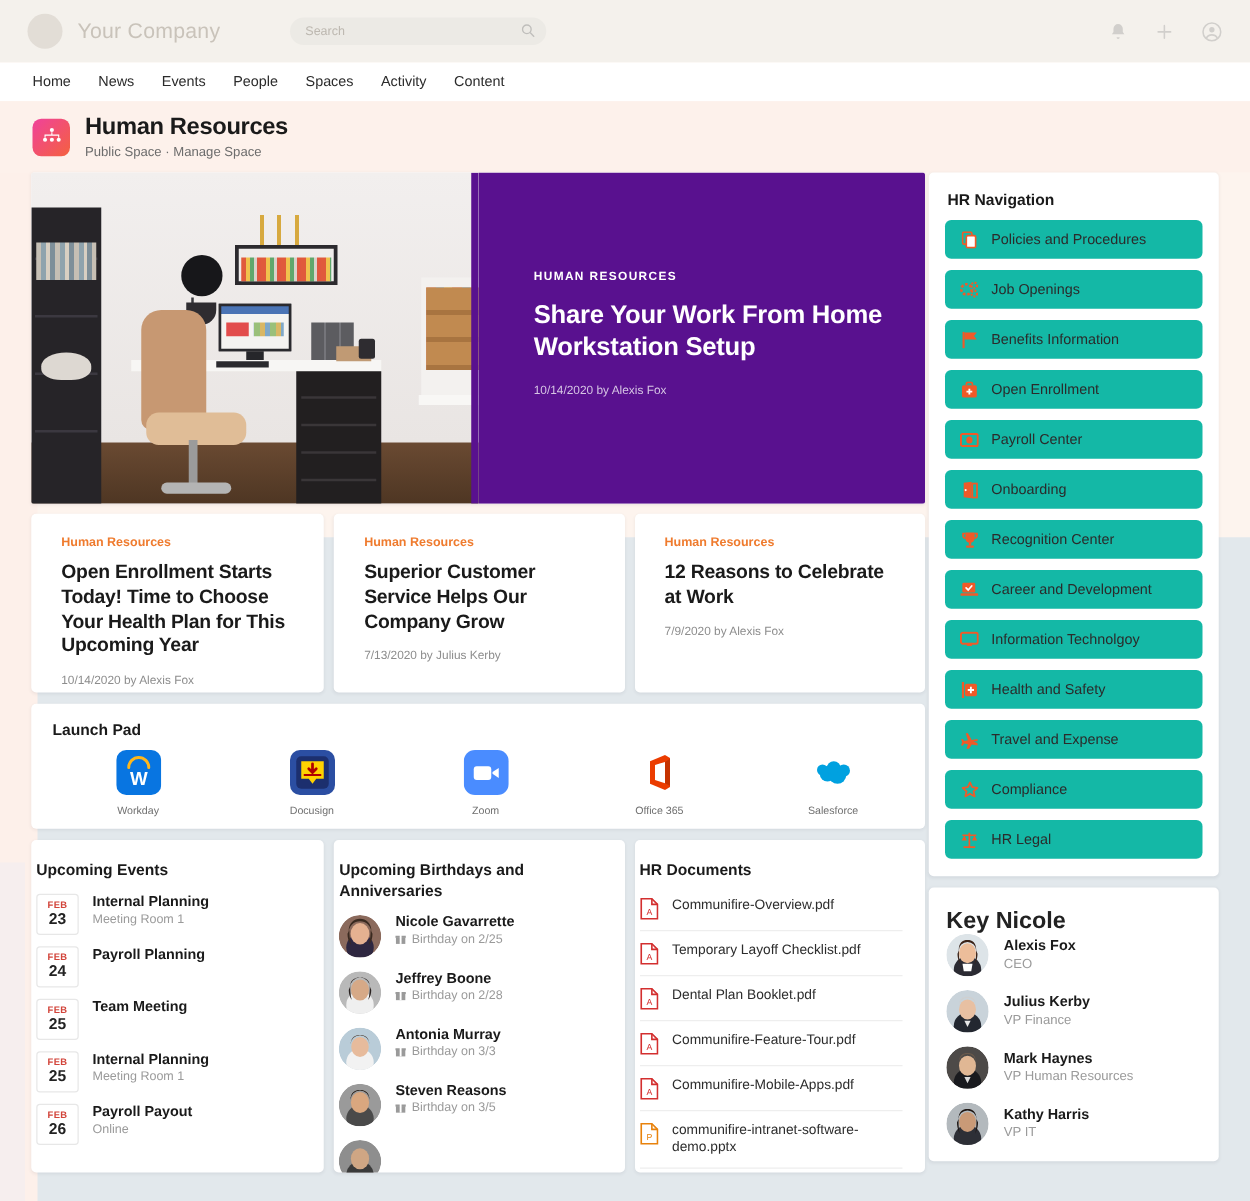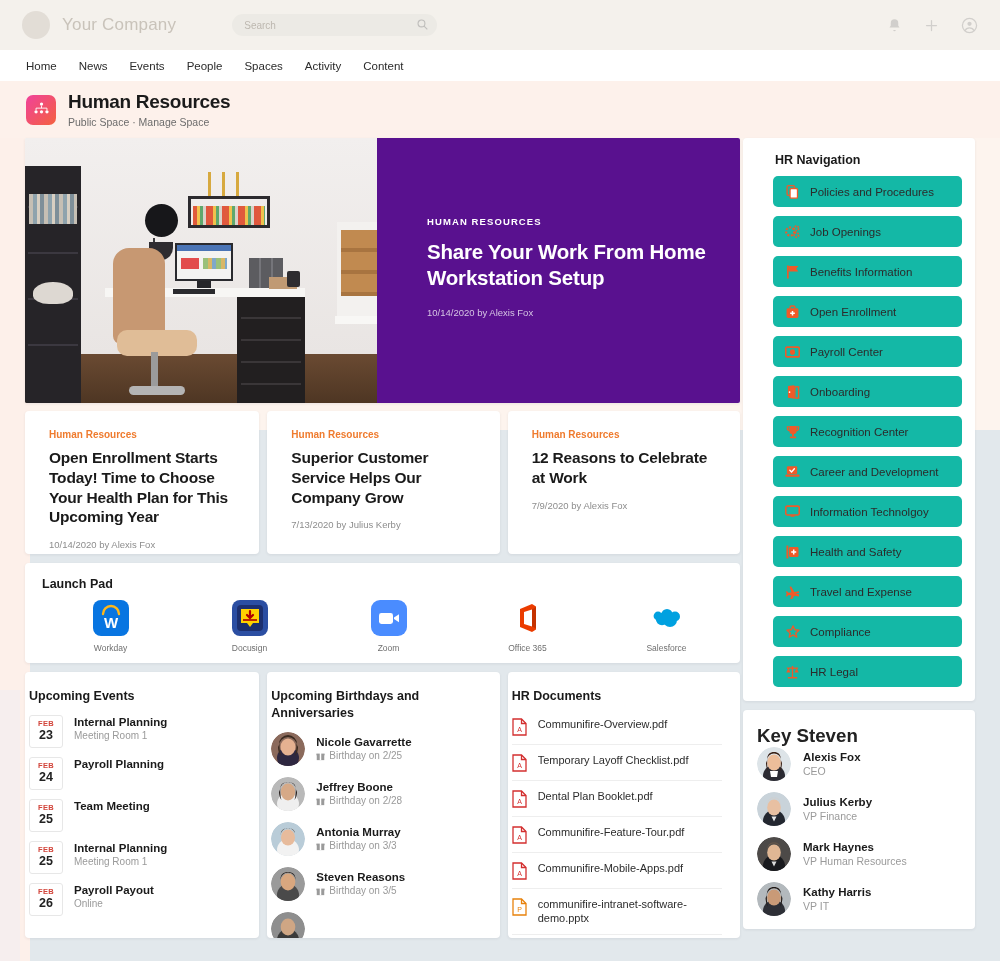--- a/index.html
+++ b/index.html
@@ -149,33 +149,33 @@
   .ev-date {
     width:34px; height:33px; border:1px solid #e7e7e7; border-radius:3px; flex:none;
     text-align:center; padding-top:3px; background:#fff;
   }
   .ev-mon { font-size:7.5px; font-weight:700; color:#d2443a; letter-spacing:.3px; }
   .ev-day { font-size:12.5px; font-weight:700; color:#222; line-height:1.1; margin-top:1px; }
   .ev-body { margin-left:11px; padding-top:1px; }
   .ev-name { font-size:11.5px; font-weight:700; color:#1a1a1a; }
   .ev-loc { font-size:10px; color:#9a9a9a; margin-top:2px; }
 
-  .bd { display:flex; align-items:center; margin-bottom:11px; }
+  .bd { display:flex; align-items:flex-start; margin-bottom:11px; }
   .avatar { width:34px; height:34px; border-radius:50%; flex:none; overflow:hidden; position:relative; }
   .bd-body { margin-left:11px; }
   .bd-name { font-size:11.5px; font-weight:700; color:#1a1a1a; }
   .bd-sub { font-size:10px; color:#9a9a9a; margin-top:2px; display:flex; align-items:center; gap:4px; }
 
   .doc { display:flex; align-items:flex-start; padding:8px 0 8px 0; border-bottom:1px solid #eeeeee; }
   .doc:first-of-type { padding-top:2px; }
   .doc-ico { width:15px; height:18px; flex:none; margin-top:1px; }
   .doc-name { font-size:11px; color:#2c2c2c; margin-left:11px; line-height:1.32; }
 
   
-  .sidecard { padding:15px 13px 14px 30px; }
+  .sidecard { padding:15px 13px 14px 13px; }
   .sidecard h3 { font-size:12.5px; font-weight:700; color:#1a1a1a; margin-bottom:9px; padding-left:2px; }
   .navitem {
     display:flex; align-items:center; height:31px; background:#14b8a6;
     border-radius:5px; margin-bottom:9px; padding-left:12px; cursor:pointer;
   }
   .navitem:last-child { margin-bottom:0; }
   .navitem .ni-ico { width:15px; height:15px; flex:none; display:flex; align-items:center; justify-content:center; }
   .navitem .ni-lbl { font-size:11.5px; color:#2b2b2b; margin-left:10px; }
 
   .kp-card { margin-top:9px; padding:15px 13px 13px 14px; }
@@ -745,21 +745,21 @@
               <path d="M8 1.2v12M3 13.6h10" stroke="#f05a28" stroke-width="1.5"></path>
               <path d="M2 3.4h12" stroke="#f05a28" stroke-width="1.4"></path>
               <path d="M3.6 3.6L1.3 8h4.6zM12.4 3.6L10.1 8h4.6z" fill="#f05a28"></path>
             </svg>
         </span>
         <span class="ni-lbl">HR Legal</span>
       </div>
     </div>
 
     <div class="kp-card card">
-      <h3>Key Steven</h3>
+      <h3>Key Nicole</h3>
 
       <div class="kp">
         <div class="avatar">
           <svg width="34" height="34" viewBox="0 0 34 34">
             <circle cx="17" cy="17" r="17" fill="#dde4e8"></circle>
             <circle cx="17" cy="29" r="11" fill="#2b2b33"></circle>
             <ellipse cx="17" cy="15.5" rx="6.8" ry="8" fill="#ecbd9a"></ellipse>
             <path d="M10 13.5a7 7 0 0114 0c0-6.5-3-8.5-7-8.5s-7 2-7 8.5z" fill="#3b2318"></path>
             <path d="M10.2 13c-.4 7 1 11.5 1 11.5S9 21 9 16zM23.8 13c.4 7-1 11.5-1 11.5S25 21 25 16z" fill="#3b2318"></path>
             <path d="M13 24h8l-1 6h-6z" fill="#fff"></path>

